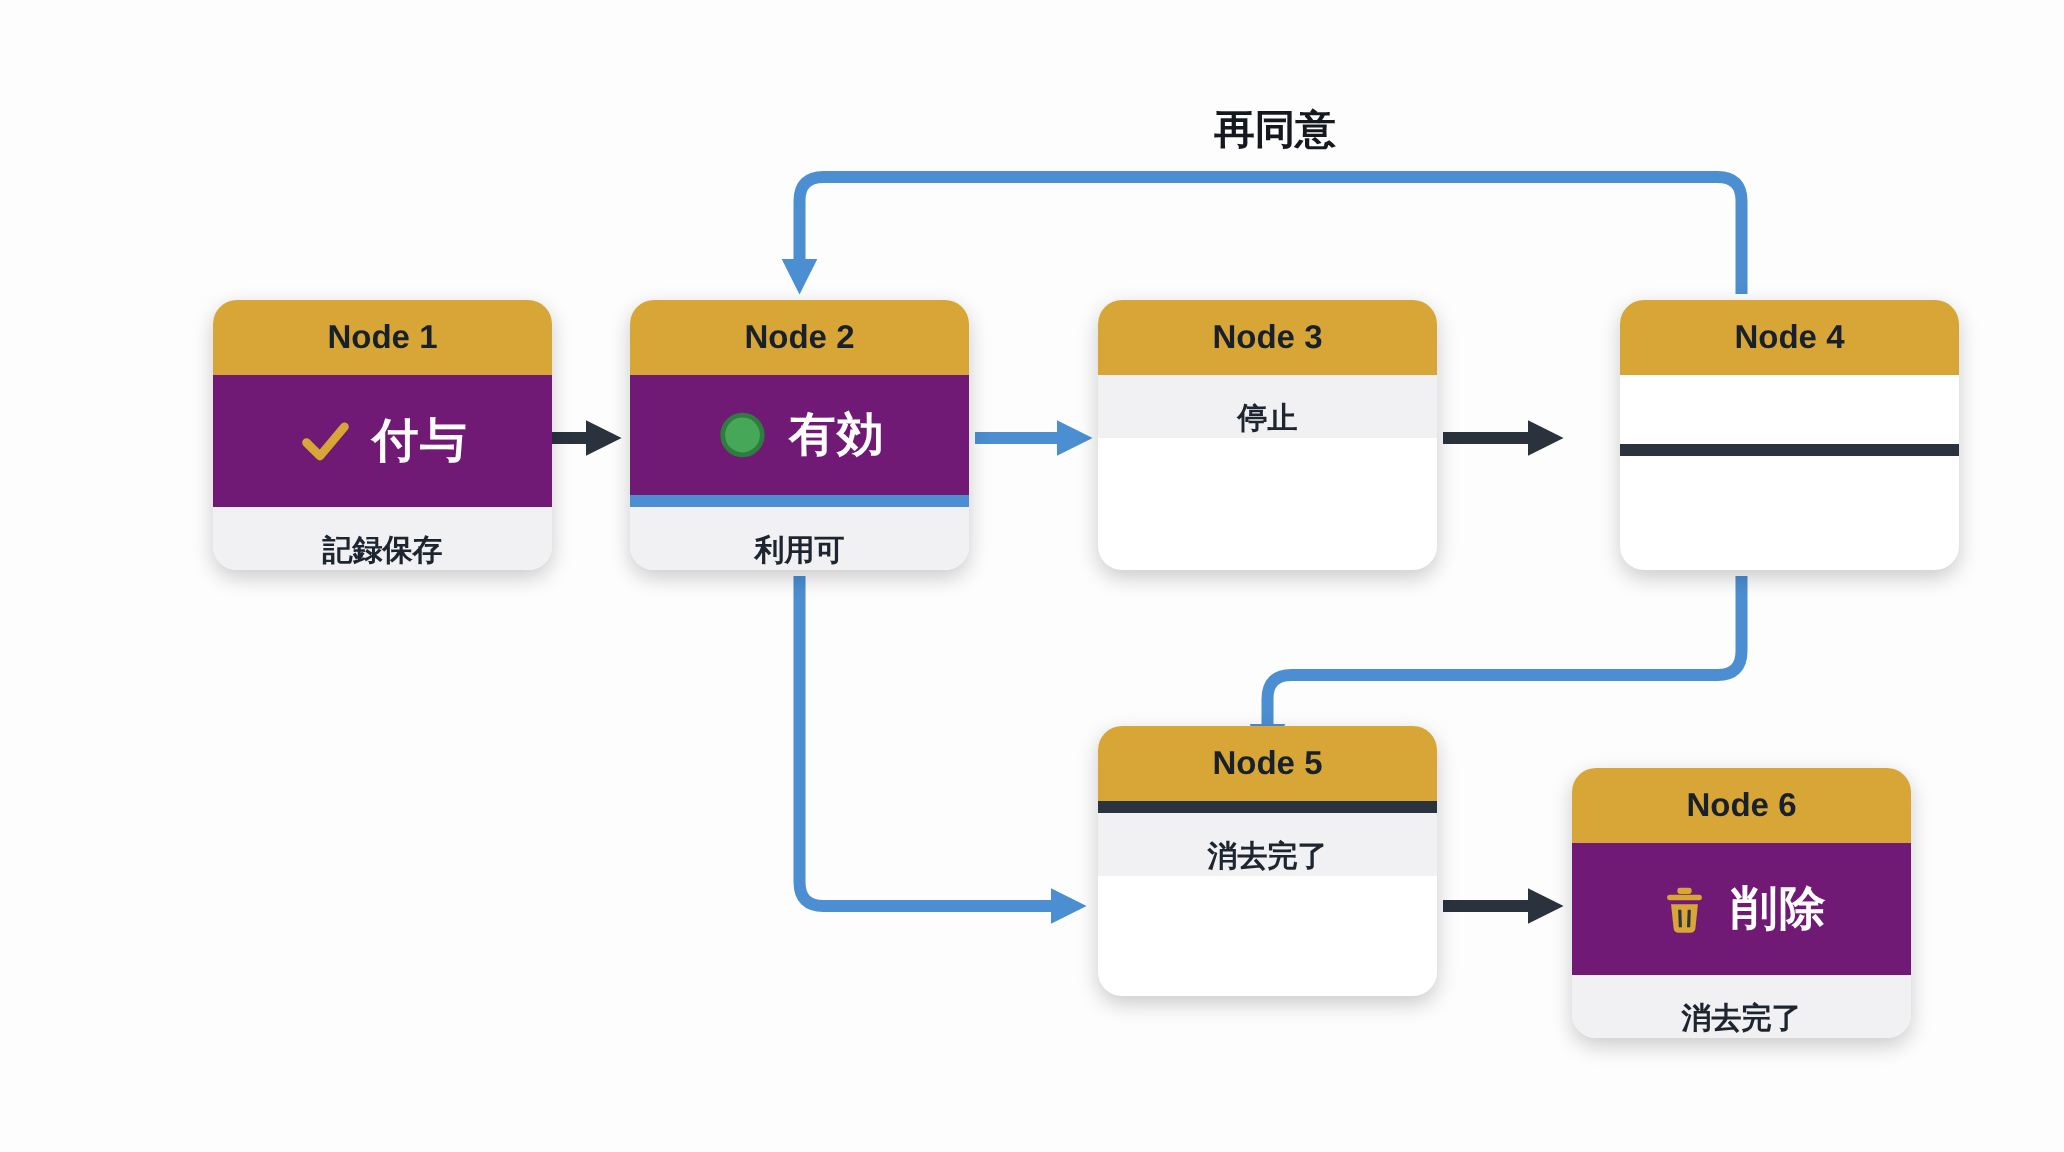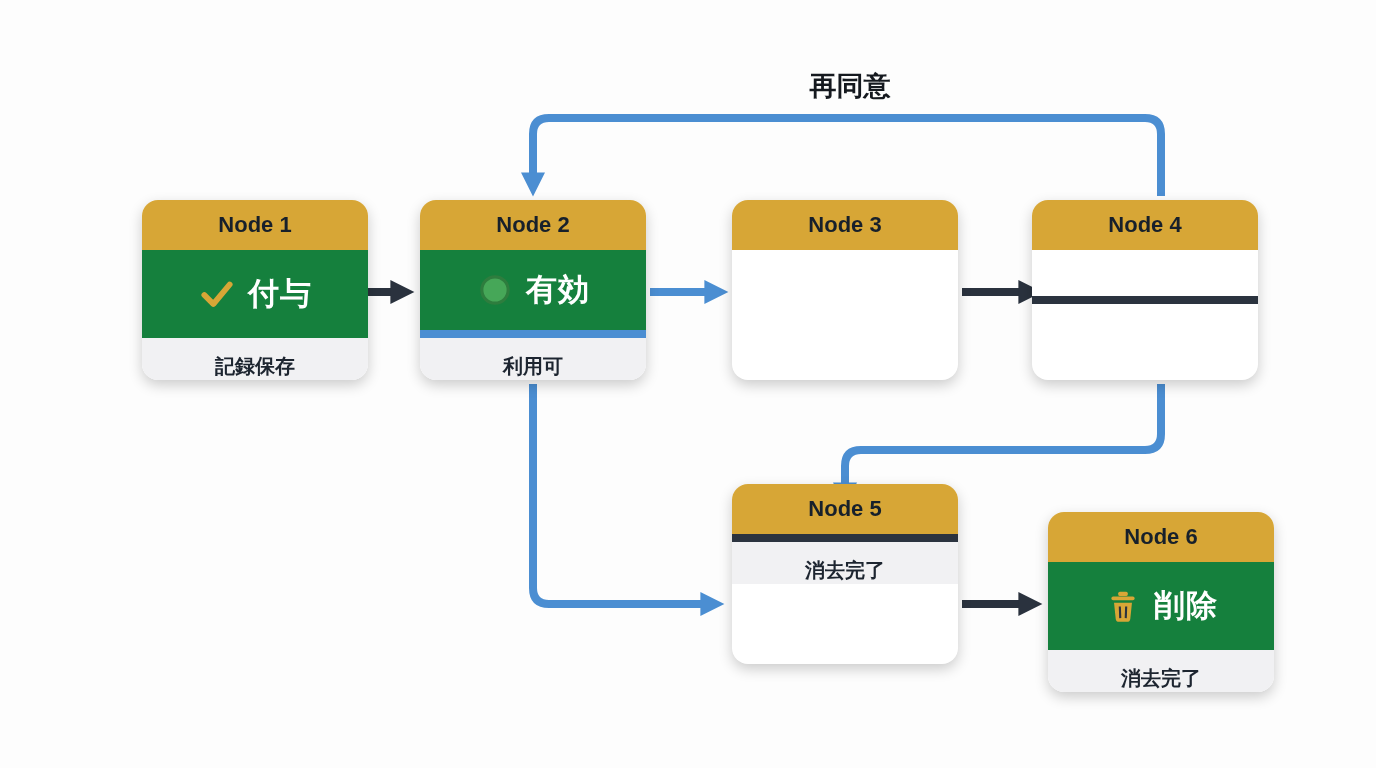--- a/index.html
+++ b/index.html
@@ -17,36 +17,36 @@
     width:226px; height:180px;
     border-radius:16px;
     overflow:hidden;
     display:flex; flex-direction:column;
     box-shadow:0 5px 14px rgba(0,0,0,.20);
     background:#fff;
   }
   .n1 { left:104px; top:200px;margin-left:38px; }
   .n2 { left:420px; top:200px; }
   .n3 { left:732px; top:200px; }
-  .n4 { left:1032px; top:200px;gap:46px; }
+  .n4 { left:1080px; top:200px;gap:46px; }
   .n5 { left:732px; top:484px; }
   .n6 { left:1048px; top:512px; }
 
   .node-header {
     height:50px; background:#d7a636;
     display:flex; align-items:center; justify-content:center;
     font-size:22px; font-weight:bold; color:#17202b;
   }
   .node-body {
     flex:1;
     display:flex; align-items:center; justify-content:center; gap:12px;
     color:#ffffff; font-size:31px; font-weight:bold;
     letter-spacing:1px;
   }
-  .body-dark { background:#15803d; }
+  .body-dark { background:#701a75; }
   .body-blue { background:#4b8ed2; }
   .accent { height:8px; }
   .accent-blue { background:#4b8ed2; }
   .accent-dark { background:#2b333f; }
   .node-footer {
     height:42px; background:#f1f1f3;
     display:flex; align-items:flex-end; justify-content:center;
     font-size:20px; font-weight:600; color:#1d2530;
   }
   .icon { width:38px; height:38px; display:flex; align-items:center; justify-content:center; flex:0 0 auto; }
@@ -114,20 +114,23 @@
   <div class="accent accent-blue"></div>
   <div class="node-footer">
     <span>利用可</span>
   </div>
 </div>
 
 <div class="node n3">
   <div class="node-header">
     <span>Node 3</span>
   </div>
+  <div class="node-footer">
+    <span>停止</span>
+  </div>
 </div>
 
 <div class="node n4">
   <div class="node-header">
     <span>Node 4</span>
   </div>
   <div class="accent accent-dark"></div>
 </div>
 
 <div class="node n5">

